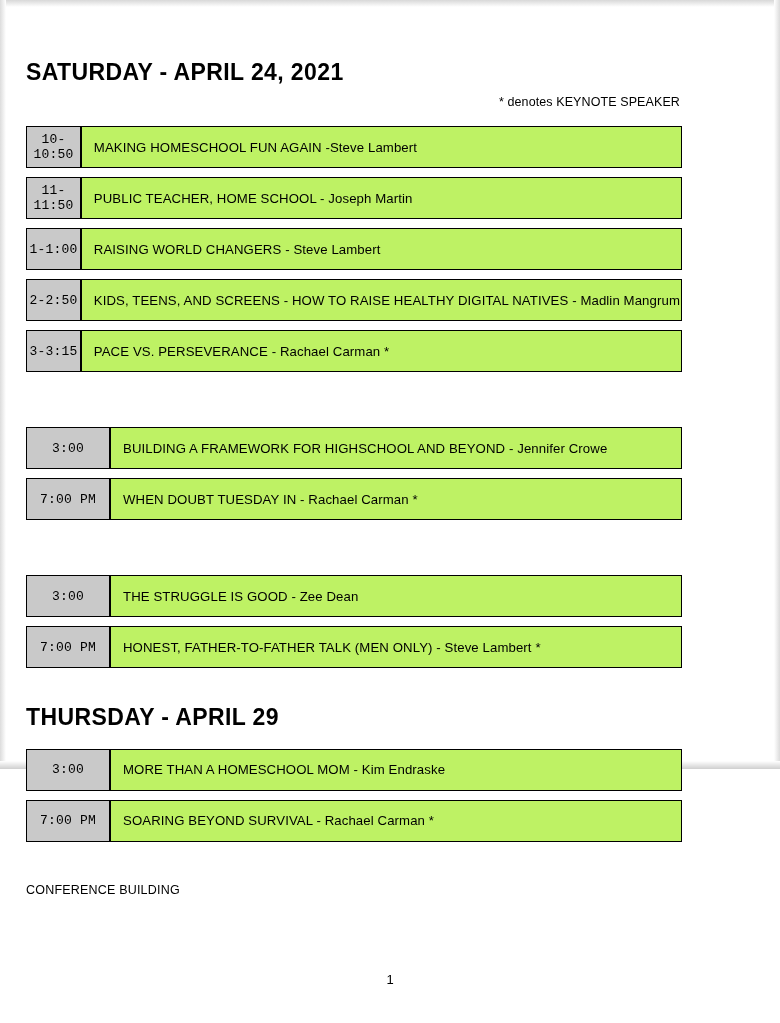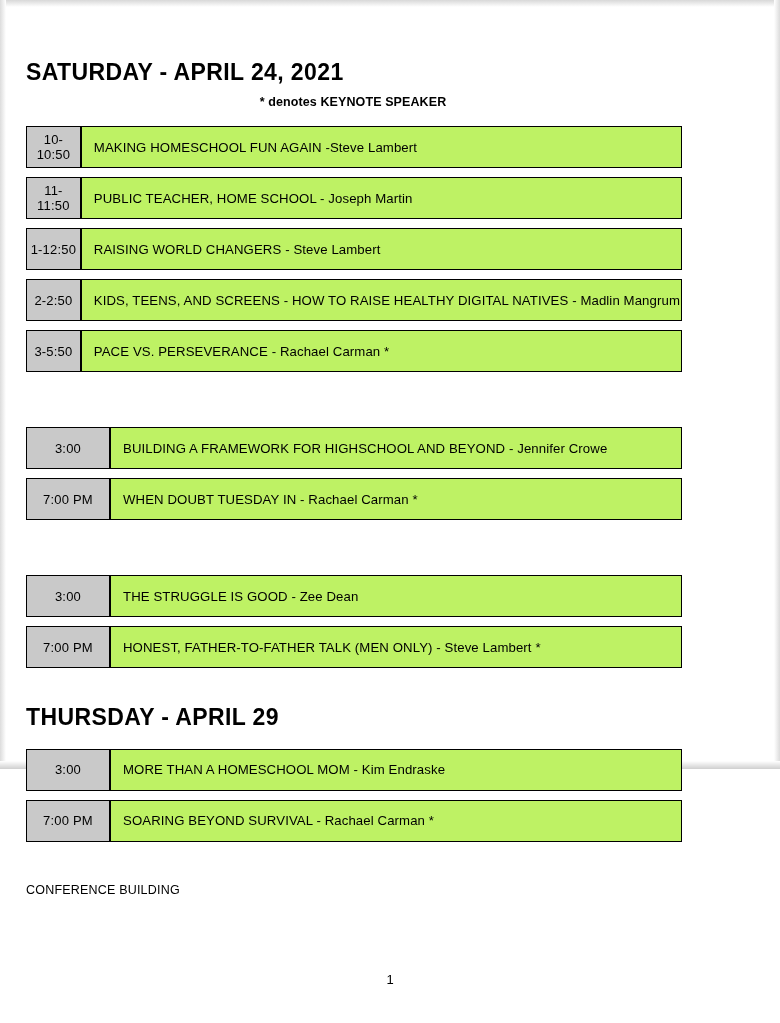--- a/index.html
+++ b/index.html
@@ -60,47 +60,47 @@
   .day-heading {
     font-size: 23px;
     font-weight: bold;
     letter-spacing: 0.4px;
     margin: 0;
     padding: 0;
     line-height: 1.1;
   }
 
   .note-line {
-    text-align: center;
+    text-align: right;
     font-size: 12.5px;
     margin-top: 10px;
     margin-bottom: 8px;
     padding-right: 2px;
     letter-spacing: 0.1px;
-    font-weight: bold;
   }
 
   .session-table {
     border-collapse: separate;
     border-spacing: 0 9px;
     width: 656px;
     margin: 0;
   }
   .session-row td {
     border: 1px solid #000000;
     height: 38px;
     vertical-align: middle;
     background: #bef264;
   }
   .time-cell {
     width: 80px;
     background: #c9c9c9 !important;
     text-align: center;
     font-size: 13px;
     letter-spacing: 0.2px;
+    font-family: Liberation Mono, monospace;
   }
   .title-cell {
     padding-left: 12px;
     font-size: 13.2px;
     letter-spacing: 0.1px;
     white-space: nowrap;
     overflow: hidden;
   }
 
   .block {
@@ -143,29 +143,29 @@
             <tbody>
               <tr class="session-row">
                 <td class="time-cell">10-10:50</td>
                 <td class="title-cell">MAKING HOMESCHOOL FUN AGAIN -Steve Lambert</td>
               </tr>
               <tr class="session-row">
                 <td class="time-cell">11-11:50</td>
                 <td class="title-cell">PUBLIC TEACHER, HOME SCHOOL - Joseph Martin</td>
               </tr>
               <tr class="session-row">
-                <td class="time-cell">1-12:50</td>
+                <td class="time-cell">1-1:00</td>
                 <td class="title-cell">RAISING WORLD CHANGERS - Steve Lambert</td>
               </tr>
               <tr class="session-row">
                 <td class="time-cell">2-2:50</td>
                 <td class="title-cell">KIDS, TEENS, AND SCREENS - HOW TO RAISE HEALTHY DIGITAL NATIVES  - Madlin Mangrum</td>
               </tr>
               <tr class="session-row">
-                <td class="time-cell">3-5:50</td>
+                <td class="time-cell">3-3:15</td>
                 <td class="title-cell">PACE VS. PERSEVERANCE - Rachael Carman *</td>
               </tr>
             </tbody>
           </table>
         </div>
         <div class="block">
           <div style="height: 9px;"></div>
           <table class="session-table">
             <tbody>
               <tr class="session-row">

